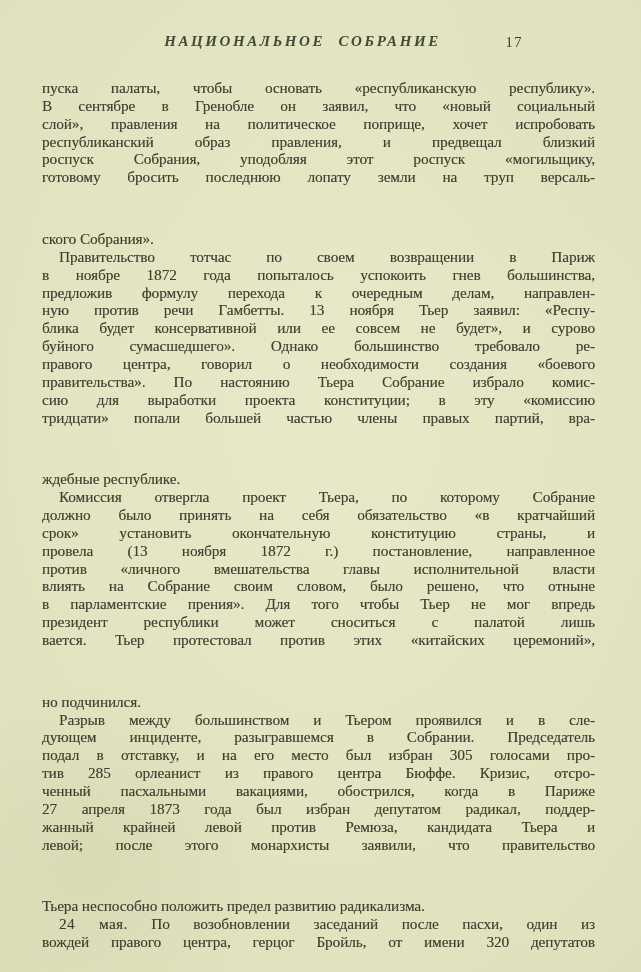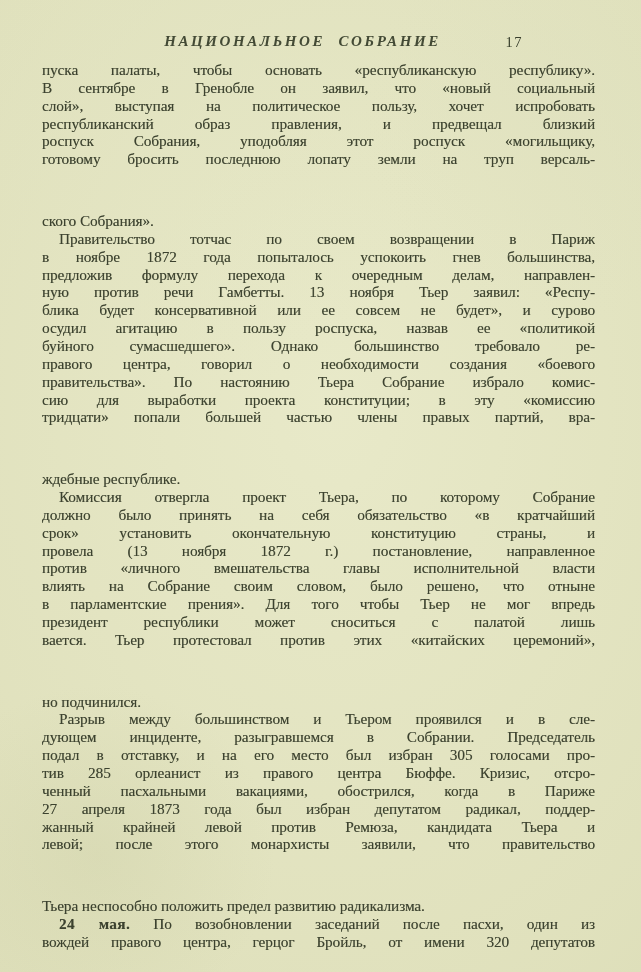--- a/index.html
+++ b/index.html
@@ -24,21 +24,21 @@
   }
   .text-block {
     position: absolute;
     left: 42px;
     top: 33px;
     width: 553px;
   }
   .running-head {
     position: relative;
     height: 20px;
-    margin-bottom: 8px;
+    margin-bottom: 26px;
   }
   .running-title {
     position: absolute;
     left: 0;
     right: 0;
     text-align: center;
     transform: translateX(-16px);
     font-style: italic;
     font-weight: bold;
     font-size: 15px;
@@ -67,21 +67,21 @@
     text-align-last: justify;
     white-space: normal;
     height: 17.85px;
     overflow: hidden;
   }
   .line.indent { padding-left: 17px; }
   .line.last {
     text-align-last: left;
     margin-top: 44px;
   }
-  .line b { font-weight: bold; letter-spacing: 0.4px; }
+  .line b { font-weight: normal; letter-spacing: 0.4px; }
   .signature-line {
     margin-top: 11px;
     padding-left: 13px;
     font-size: 12.3px;
     letter-spacing: 0.7px;
     word-spacing: 2.5px;
     color: #454b36;
     display: flex;
     align-items: baseline;
     gap: 17px;
@@ -109,33 +109,32 @@
     <div class="running-head">
       <div class="running-title">НАЦИОНАЛЬНОЕ СОБРАНИЕ</div>
       <div class="running-pagenum">17</div>
     </div>
 
     <div class="body-text">
 
     <div class="paragraph">
           <div class="line">пуска палаты, чтобы основать «республиканскую республику».</div>
           <div class="line">В сентябре в Гренобле он заявил, что «новый социальный</div>
-          <div class="line">слой», выступая на политическое пользу, хочет испробовать</div>
+          <div class="line">слой», правления на политическое поприще, хочет испробовать</div>
           <div class="line">республиканский образ правления, и предвещал близкий</div>
           <div class="line">роспуск Собрания, уподобляя этот роспуск «могильщику,</div>
           <div class="line">готовому бросить последнюю лопату земли на труп версаль-</div>
           <div class="line last">ского Собрания».</div>
         </div>
         <div class="paragraph">
           <div class="line indent">Правительство тотчас по своем возвращении в Париж</div>
           <div class="line">в ноябре 1872 года попыталось успокоить гнев большинства,</div>
           <div class="line">предложив формулу перехода к очередным делам, направлен-</div>
           <div class="line">ную против речи Гамбетты. 13 ноября Тьер заявил: «Респу-</div>
           <div class="line">блика будет консервативной или ее совсем не будет», и сурово</div>
-          <div class="line">осудил агитацию в пользу роспуска, назвав ее «политикой</div>
           <div class="line">буйного сумасшедшего». Однако большинство требовало ре-</div>
           <div class="line">правого центра, говорил о необходимости создания «боевого</div>
           <div class="line">правительства». По настоянию Тьера Собрание избрало комис-</div>
           <div class="line">сию для выработки проекта конституции; в эту «комиссию</div>
           <div class="line">тридцати» попали большей частью члены правых партий, вра-</div>
           <div class="line last">ждебные республике.</div>
         </div>
         <div class="paragraph">
           <div class="line indent">Комиссия отвергла проект Тьера, по которому Собрание</div>
           <div class="line">должно было принять на себя обязательство «в кратчайший</div>

